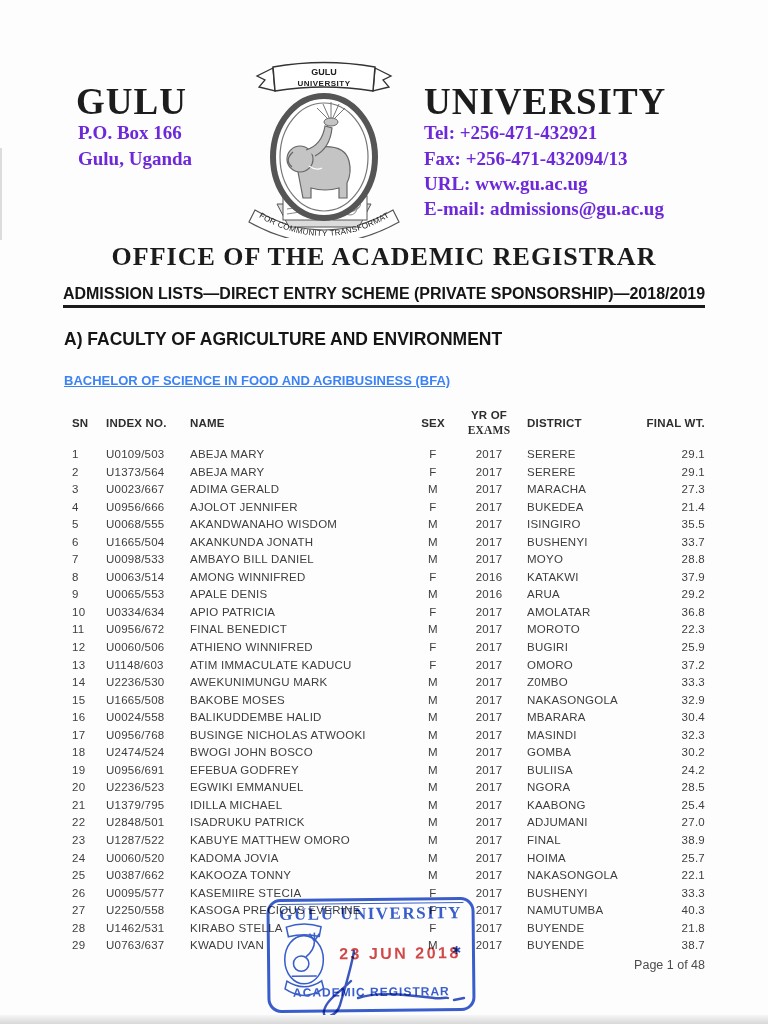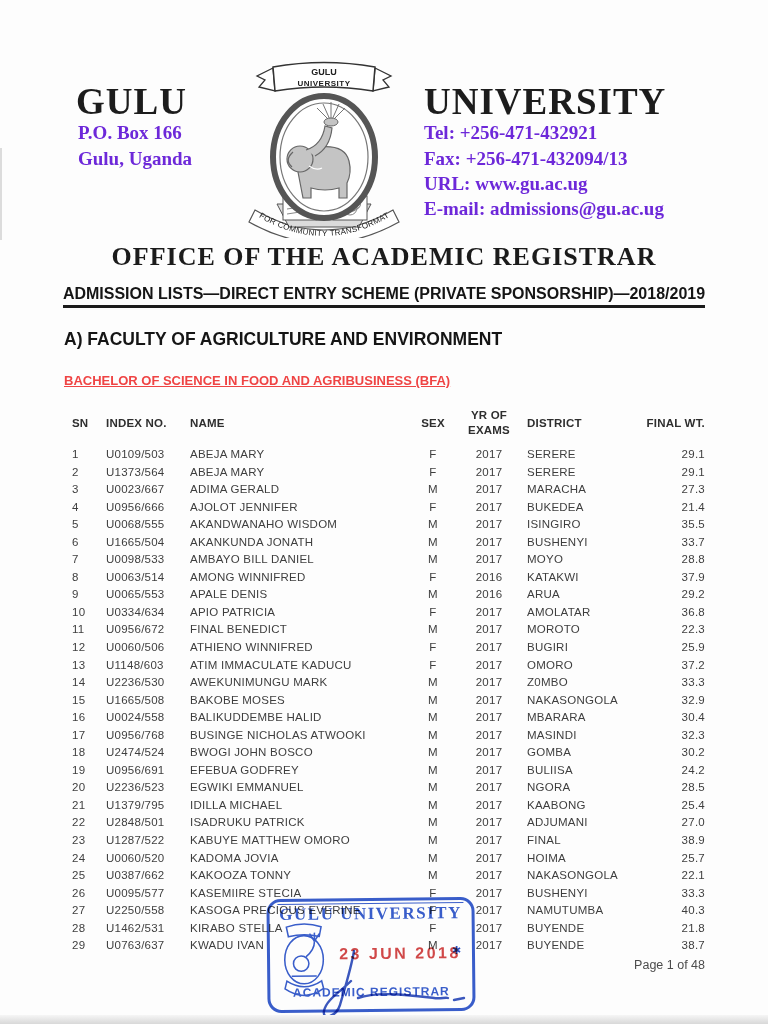--- a/index.html
+++ b/index.html
@@ -18,29 +18,29 @@
   .logo{position:absolute;left:243px;top:60px;width:162px;height:178px;}
   
   .office-title{position:absolute;top:242px;left:0;width:768px;text-align:center;
                 font-family:"Liberation Serif",serif;font-weight:bold;font-size:26px;
                 letter-spacing:1px;color:#1b1b1b;}
   .list-title{position:absolute;top:285px;left:0;width:768px;text-align:center;
               font-weight:bold;font-size:16px;color:#151515;}
   .rule{position:absolute;top:305px;left:63px;width:642px;height:2.5px;background:#1b1b1b;}
   .faculty{position:absolute;top:329px;left:64px;font-weight:bold;font-size:17.5px;color:#151515;}
   .program{position:absolute;top:373px;left:64px;font-weight:bold;font-size:13px;
-           text-decoration:underline;color:#ef4444;}
+           text-decoration:underline;color:#3b82f6;}
   
   .th{position:absolute;font-weight:bold;font-size:11.5px;color:#2e2e2e;letter-spacing:.2px;}
   .c-sn{left:72px;} .c-index{left:106px;} .c-name{left:190px;}
   .c-sex{left:413px;width:40px;text-align:center;}
   .c-yr{left:460px;width:58px;text-align:center;}
   .c-district{left:527px;}
   .c-wt{left:618px;width:87px;text-align:right;}
-  .th.h-main{top:417px;} .th.h-yr1{top:409px;} .th.h-yr2{top:424px;}
+  .th.h-main{top:417px;} .th.h-yr1{top:409px;} .th.h-yr2{top:424px;font-family:Liberation Serif, serif;}
   .tbody{position:absolute;top:448px;left:0;width:768px;}
   .row{position:relative;height:17.55px;}
   .row span{position:absolute;top:0;font-size:11.5px;color:#3e3e3e;letter-spacing:.25px;
             white-space:nowrap;}
   
   .footer-left{position:absolute;left:64px;top:1014px;font-size:12.5px;color:#3b82f6;}
   .footer-right{position:absolute;left:0;top:958px;width:705px;text-align:right;
                 font-size:12.5px;color:#4c4c4c;}
   
   .stamp{position:absolute;left:267px;top:898px;width:202px;height:108px;

